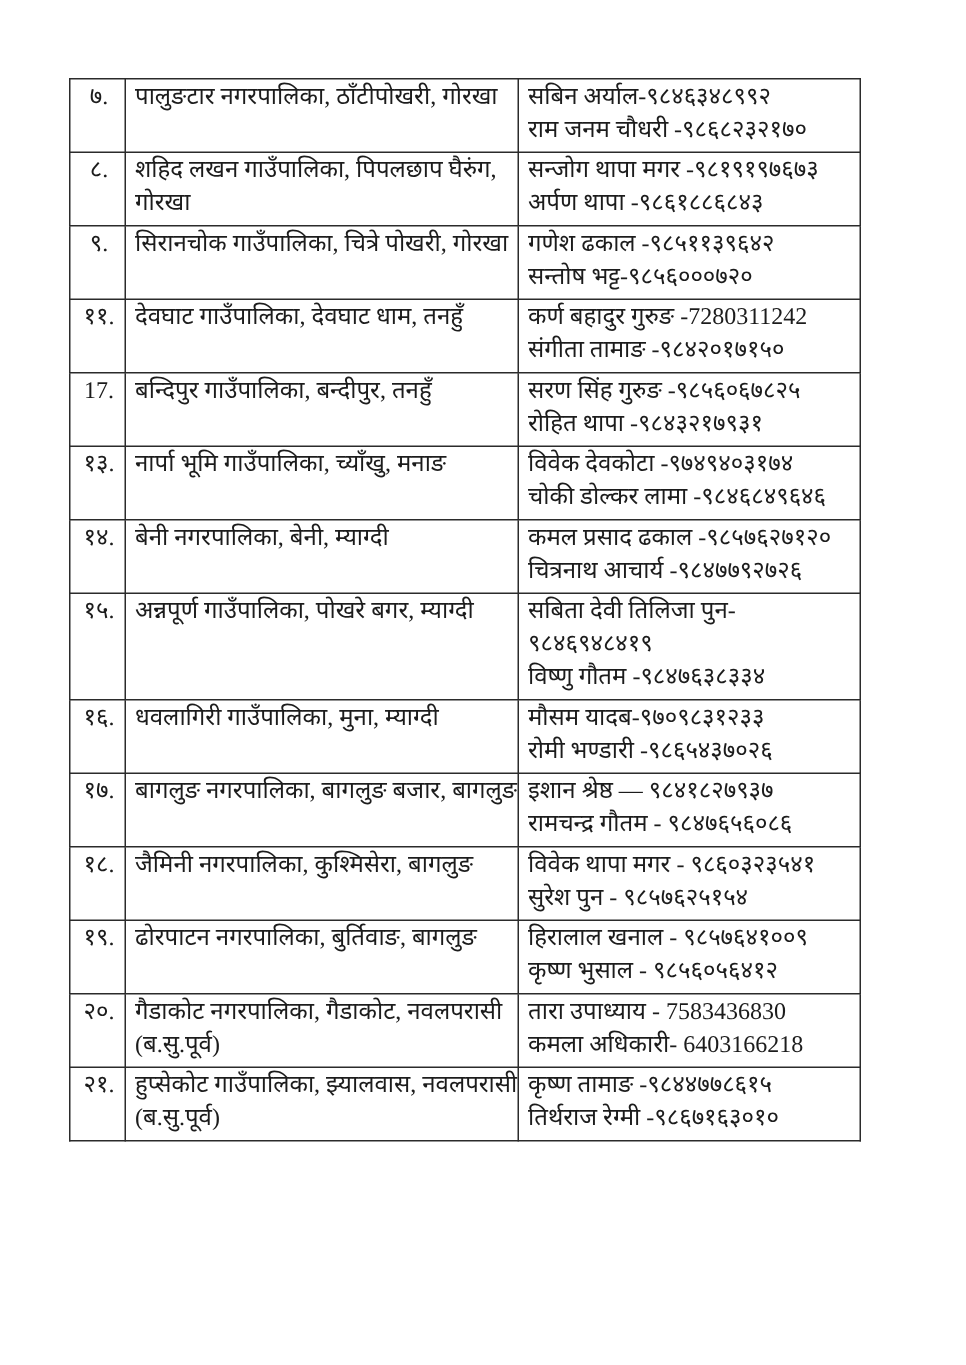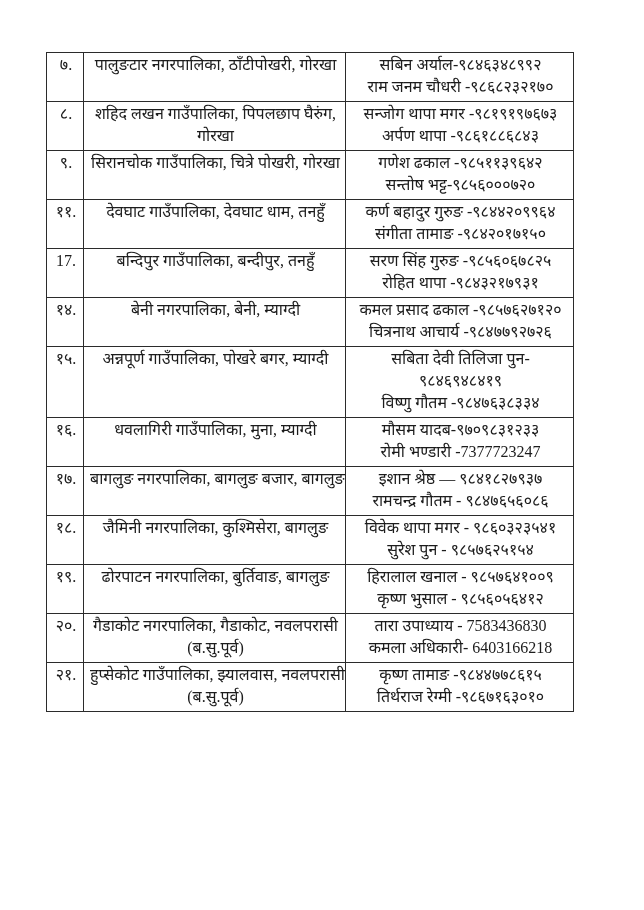--- a/index.html
+++ b/index.html
@@ -42,21 +42,20 @@
   td.cell-sn {
     text-align: center;
     padding-left: 2px;
     padding-right: 2px;
   }
   td.cell-municipality { }
   td.cell-contacts { }
   .line {
     display: block;
     white-space: nowrap;
-    text-align: center;
   }
 </style>
 </head>
 <body>
 
 <div class="doc-page">
   <table class="contact-table">
     <colgroup>
       <col style="width:37px">
       <col style="width:262px">
@@ -93,32 +92,42 @@
             <span class="line">गणेश ढकाल -९८५११३९६४२</span>
             <span class="line">सन्तोष भट्ट-९८५६०००७२०</span>
           </td>
         </tr>
         <tr>
           <td class="cell-sn">११.</td>
           <td class="cell-municipality">
             <span class="line">देवघाट गाउँपालिका,  देवघाट धाम,  तनहुँ</span>
           </td>
           <td class="cell-contacts">
-            <span class="line">कर्ण बहादुर गुरुङ -९८४४२०९९६४</span>
+            <span class="line">कर्ण बहादुर गुरुङ -7280311242</span>
             <span class="line">संगीता तामाङ -९८४२०१७१५०</span>
           </td>
         </tr>
         <tr>
           <td class="cell-sn">17.</td>
           <td class="cell-municipality">
             <span class="line">बन्दिपुर गाउँपालिका,  बन्दीपुर,  तनहुँ</span>
           </td>
           <td class="cell-contacts">
             <span class="line">सरण सिंह गुरुङ -९८५६०६७८२५</span>
             <span class="line">रोहित थापा -९८४३२१७९३१</span>
+          </td>
+        </tr>
+        <tr>
+          <td class="cell-sn">१३.</td>
+          <td class="cell-municipality">
+            <span class="line">नार्पा भूमि  गाउँपालिका,  च्याँखु, मनाङ</span>
+          </td>
+          <td class="cell-contacts">
+            <span class="line">विवेक देवकोटा -९७४९४०३१७४</span>
+            <span class="line">चोकी डोल्कर लामा -९८४६८४९६४६</span>
           </td>
         </tr>
         <tr>
           <td class="cell-sn">१४.</td>
           <td class="cell-municipality">
             <span class="line">बेनी नगरपालिका, बेनी,  म्याग्दी</span>
           </td>
           <td class="cell-contacts">
             <span class="line">कमल प्रसाद ढकाल -९८५७६२७१२०</span>
             <span class="line">चित्रनाथ आचार्य -९८४७७९२७२६</span>
@@ -135,21 +144,21 @@
             <span class="line">विष्णु गौतम -९८४७६३८३३४</span>
           </td>
         </tr>
         <tr>
           <td class="cell-sn">१६.</td>
           <td class="cell-municipality">
             <span class="line">धवलागिरी गाउँपालिका,  मुना, म्याग्दी</span>
           </td>
           <td class="cell-contacts">
             <span class="line">मौसम यादब-९७०९८३१२३३</span>
-            <span class="line">रोमी भण्डारी -7377723247</span>
+            <span class="line">रोमी भण्डारी -९८६५४३७०२६</span>
           </td>
         </tr>
         <tr>
           <td class="cell-sn">१७.</td>
           <td class="cell-municipality">
             <span class="line">बागलुङ नगरपालिका,  बागलुङ  बजार,  बागलुङ</span>
           </td>
           <td class="cell-contacts">
             <span class="line">इशान श्रेष्ठ — ९८४१८२७९३७</span>
             <span class="line">रामचन्द्र गौतम - ९८४७६५६०८६</span>

